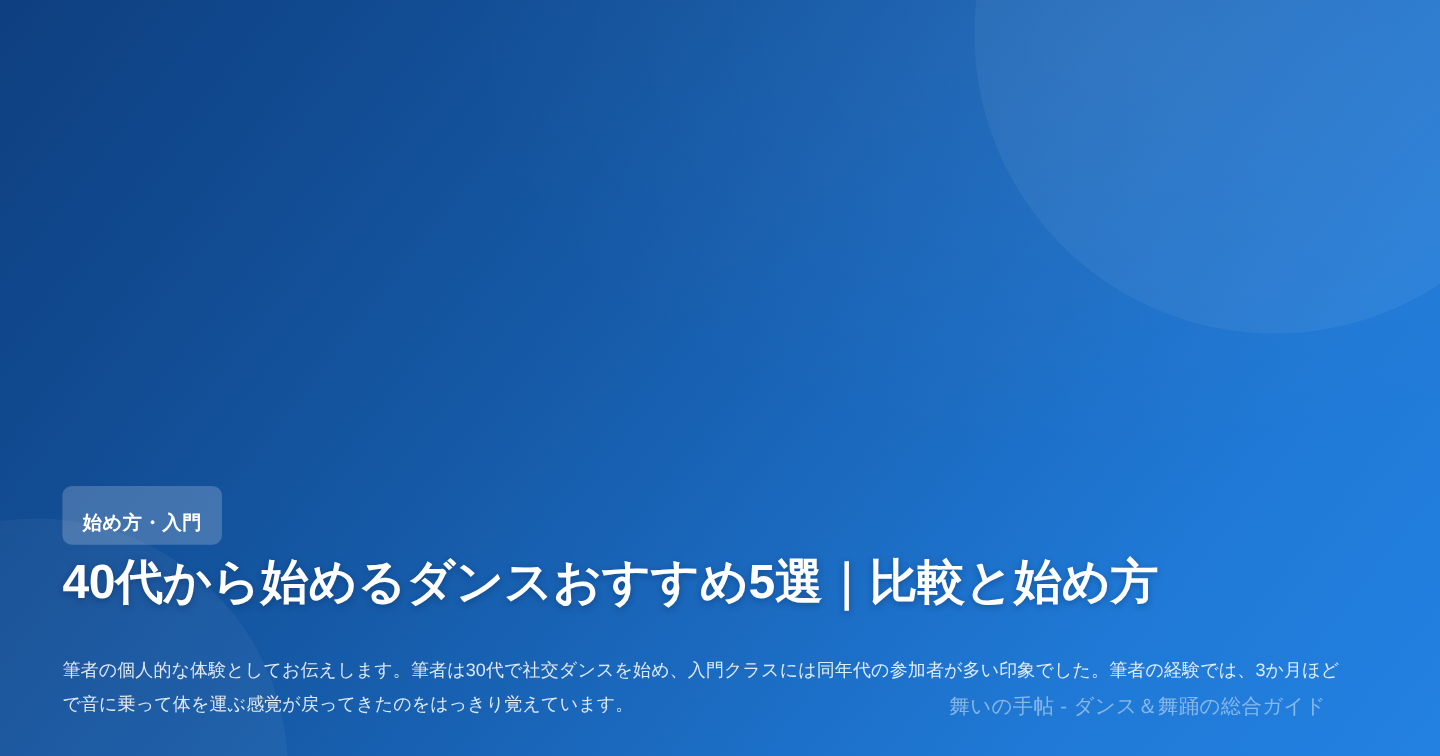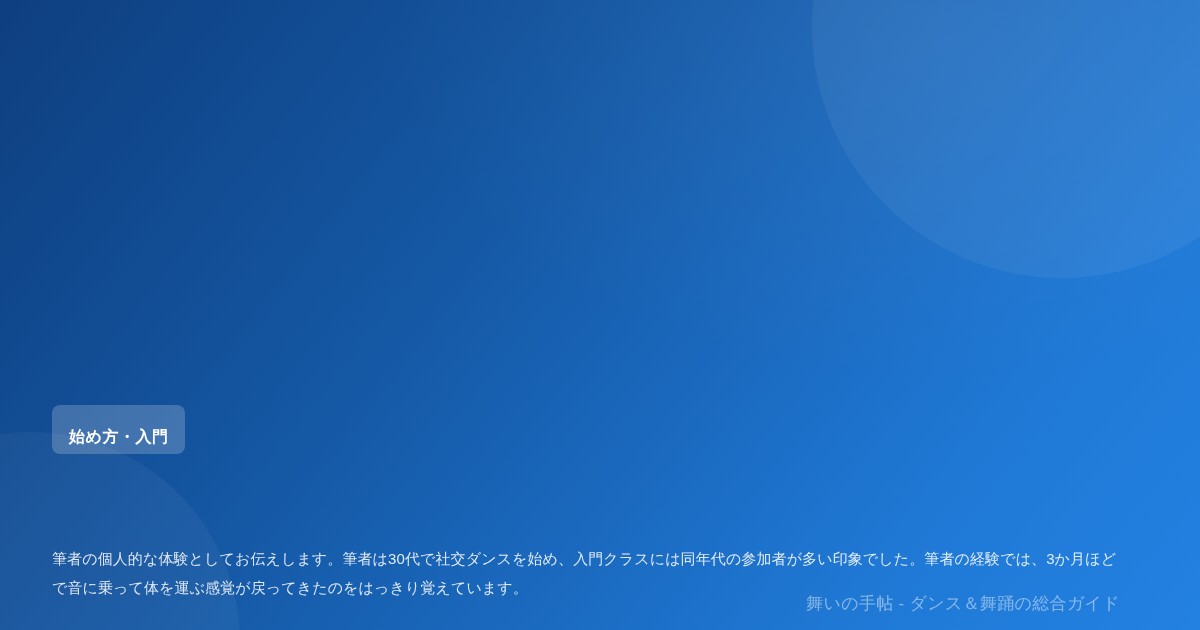--- a/index.html
+++ b/index.html
@@ -105,21 +105,21 @@
     font-size: 15px;
     font-weight: 400;
     line-height: 1.95;
     letter-spacing: 0.1px;
   }
 
   .footer {
     position: absolute;
     right: 28px;
     bottom: 14px;
-    margin: 0;
+    margin: 15px;
     color: rgba(255, 255, 255, 0.46);
     font-size: 17px;
     font-weight: 400;
     line-height: 1.4;
     letter-spacing: 0.3px;
     white-space: nowrap;
     text-align: right;
   }
 </style>
 </head>
@@ -128,19 +128,20 @@
 <div class="card">
 
   <div class="deco-circle-tr"></div>
   <div class="deco-circle-bl"></div>
   <div class="deco-sheen"></div>
 
   <div class="content">
 
     <span class="badge">始め方・入門</span>
 
+    <h1 class="title">40代から始めるダンスおすすめ5選｜比較と始め方</h1>
 
     <p class="subtitle">筆者の個人的な体験としてお伝えします。筆者は30代で社交ダンスを始め、入門クラスには同年代の参加者が多い印象でした。筆者の経験では、3か月ほどで音に乗って体を運ぶ感覚が戻ってきたのをはっきり覚えています。</p>
 
     <p class="footer">舞いの手帖 - ダンス＆舞踊の総合ガイド</p>
 
   </div>
 </div>
 
 </body></html>

